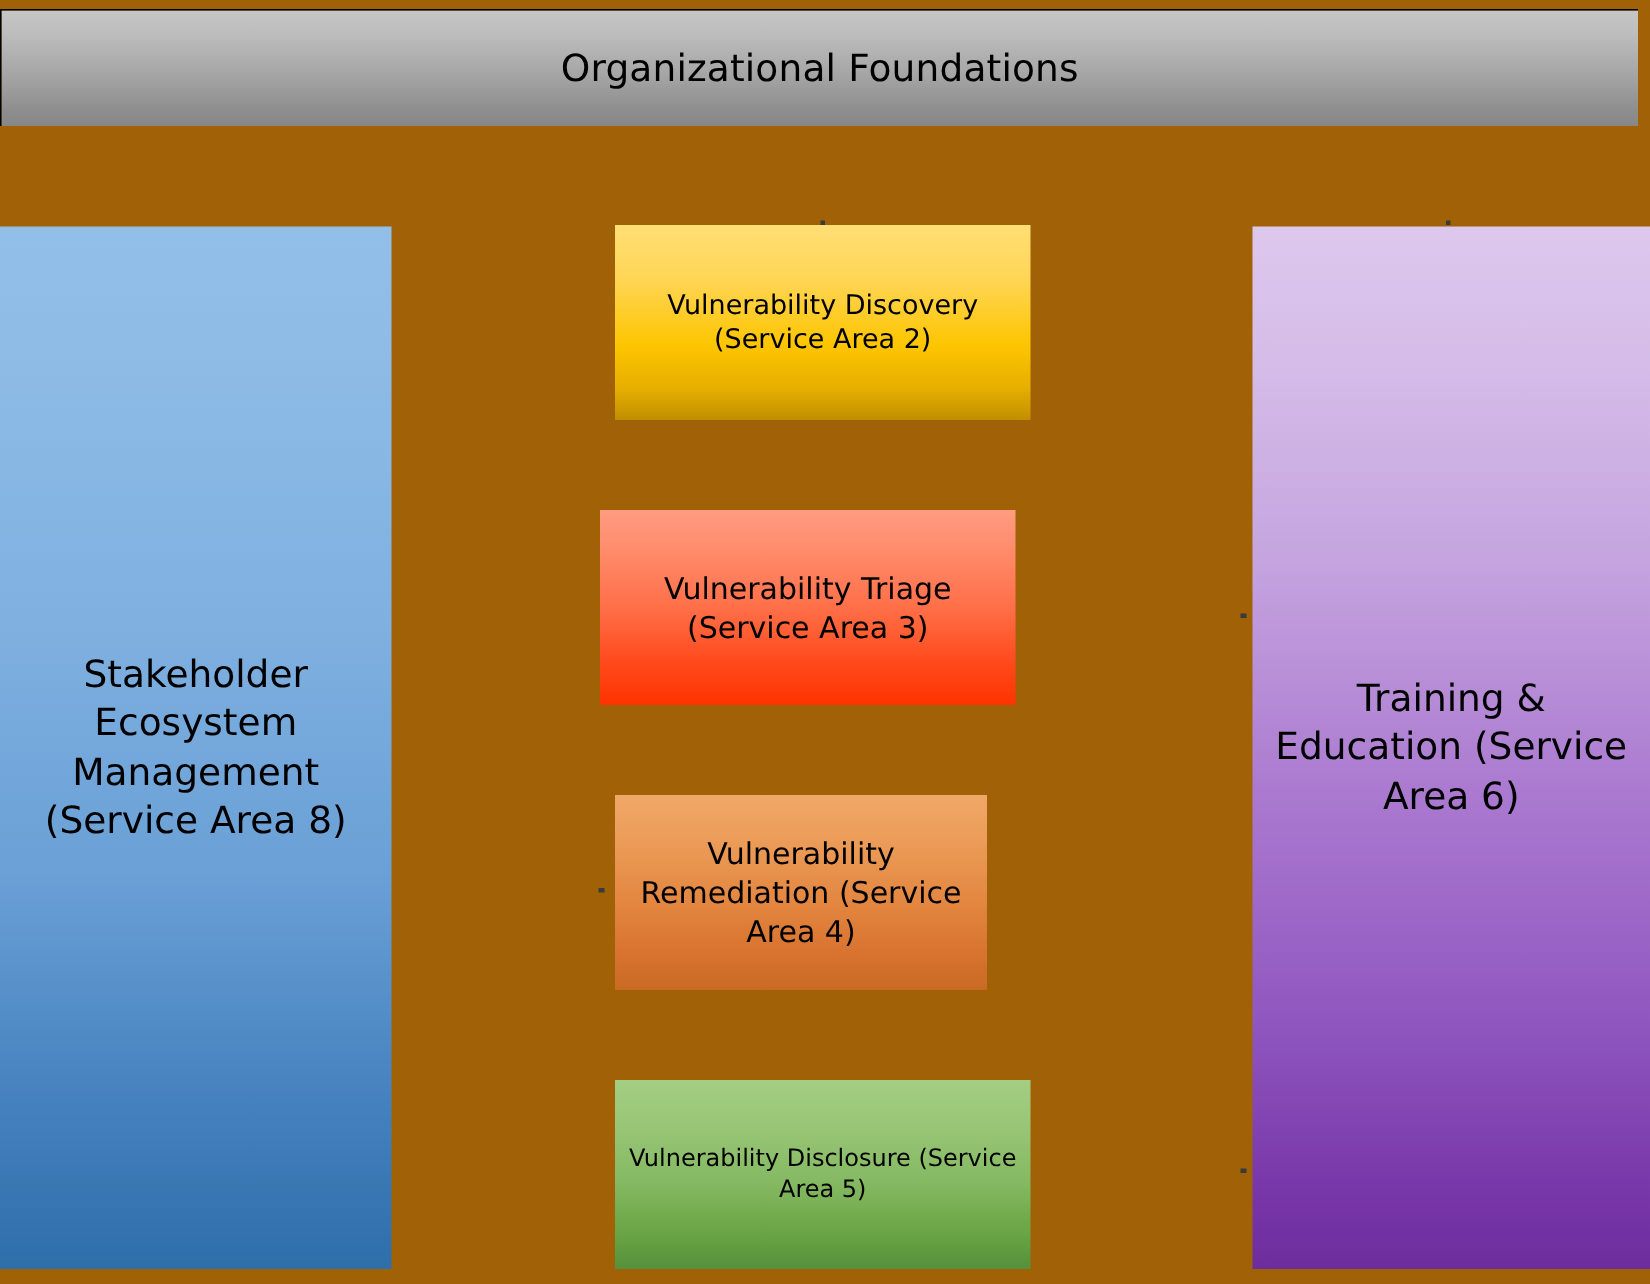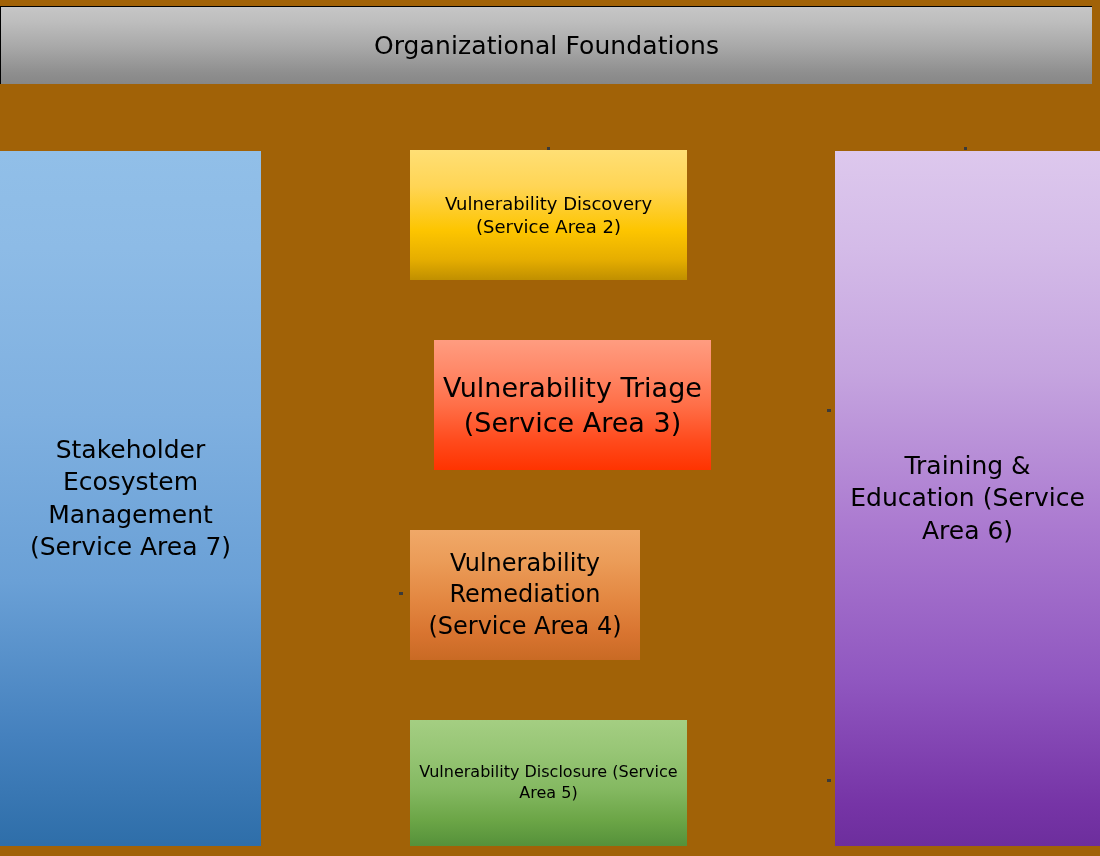--- a/index.html
+++ b/index.html
@@ -72,36 +72,36 @@
     left: 410px;
     top: 150px;
     width: 277px;
     height: 130px;
     background: linear-gradient(to bottom, #ffdf75 0%, #ffd555 28%, #fdc500 62%, #e6ae00 84%, #c08f00 100%);
     font-size: 18px;
   }
 
   
   .box-sa3 {
-    left: 434px;
+    left: 400px;
     top: 340px;
     width: 277px;
     height: 130px;
     background: linear-gradient(to bottom, #ff9c80 0%, #ff8a6a 22%, #ff6f48 50%, #ff4a1c 78%, #ff3300 100%);
-    font-size: 27px;
+    font-size: 20px;
   }
 
   
   .box-sa4 {
     left: 410px;
     top: 530px;
-    width: 230px;
+    width: 248px;
     height: 130px;
     background: linear-gradient(to bottom, #f0a868 0%, #eb9c58 24%, #e38741 54%, #d87430 80%, #c96a24 100%);
-    font-size: 24px;
+    font-size: 20px;
   }
 
   
   .box-sa5 {
     left: 410px;
     top: 720px;
     width: 277px;
     height: 126px;
     background: linear-gradient(to bottom, #a4ce82 0%, #98c676 24%, #85b962 54%, #6ba546 80%, #55913a 100%);
     font-size: 16px;
@@ -128,21 +128,21 @@
 </head>
 <body>
 
 <div id="canvas">
 
   <div class="banner">
     <span class="banner-title">Organizational Foundations</span>
   </div>
 
   <div class="box box-sa1">
-    <span class="box-label">Stakeholder Ecosystem Management (Service Area 7)</span>
+    <span class="box-label">Stakeholder Ecosystem Management (Service Area 8)</span>
   </div>
 
   <div class="box box-sa2">
     <span class="box-label">Vulnerability Discovery (Service Area 2)</span>
   </div>
 
   <div class="box box-sa3">
     <span class="box-label">Vulnerability Triage (Service Area 3)</span>
   </div>
 

